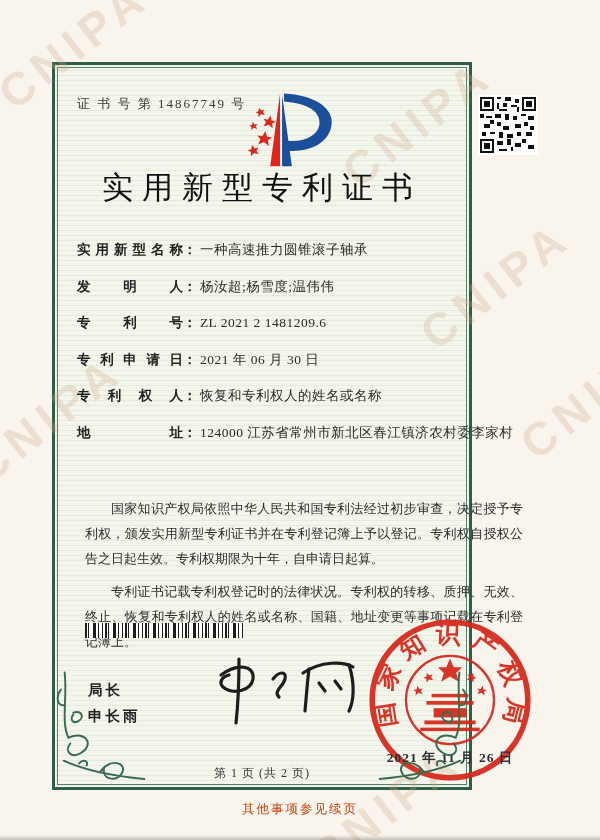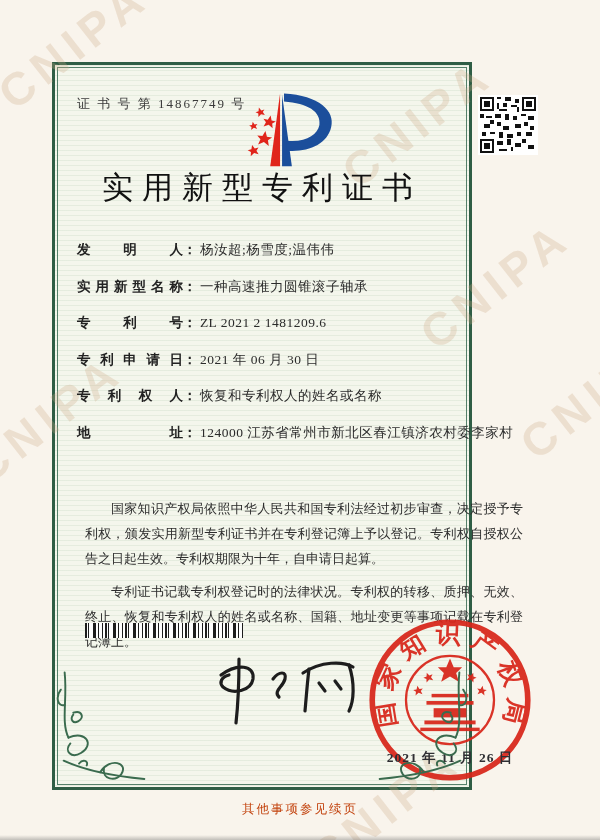--- a/index.html
+++ b/index.html
@@ -134,26 +134,26 @@
           <rect x="25" y="25" width="3" height="2"></rect>
           <rect x="10" y="27" width="4" height="1"></rect>
         <rect x="16" y="26" width="1" height="2"></rect>
       </g>
     </svg>
 
     <div class="title">实用新型专利证书</div>
 
     <div class="fields">
       <div class="frow">
+        <span class="flabel">实用新型名称</span><span class="fcolon">：</span>
+        <span class="fvalue">一种高速推力圆锥滚子轴承</span>
+      </div>
+      <div class="frow">
         <span class="flabel">发明人</span><span class="fcolon">：</span>
         <span class="fvalue">杨汝超;杨雪度;温伟伟</span>
-      </div>
-      <div class="frow">
-        <span class="flabel">实用新型名称</span><span class="fcolon">：</span>
-        <span class="fvalue">一种高速推力圆锥滚子轴承</span>
       </div>
       <div class="frow">
         <span class="flabel">专利号</span><span class="fcolon">：</span>
         <span class="fvalue">ZL 2021 2 1481209.6</span>
       </div>
       <div class="frow">
         <span class="flabel">专利申请日</span><span class="fcolon">：</span>
         <span class="fvalue">2021 年 06 月 30 日</span>
       </div>
       <div class="frow">
@@ -166,20 +166,24 @@
       </div>
     </div>
 
     <div class="paras">
       <p>国家知识产权局依照中华人民共和国专利法经过初步审查，决定授予专利权，颁发实用新型专利证书并在专利登记簿上予以登记。专利权自授权公告之日起生效。专利权期限为十年，自申请日起算。</p>
       <p>专利证书记载专利权登记时的法律状况。专利权的转移、质押、无效、终止、恢复和专利权人的姓名或名称、国籍、地址变更等事项记载在专利登记簿上。</p>
     </div>
 
     <div class="barcode"></div>
 
+    <div class="director">
+      <div>局长</div>
+      <div>申长雨</div>
+    </div>
 
     <svg class="signature" viewBox="0 0 170 80">
       <g fill="none" stroke="#1d1d1d" stroke-width="3.2" stroke-linecap="round" stroke-linejoin="round">
         <path d="M18,22 C34,10 52,12 50,26 C48,38 30,42 20,34 C16,30 18,24 26,22"></path>
         <path d="M36,6 C36,26 35,52 33,70"></path>
         <path d="M70,26 C76,18 84,18 82,26 C80,34 70,38 76,44"></path>
         <path d="M100,20 C118,8 140,8 150,14"></path>
         <path d="M106,16 C104,32 103,48 102,58"></path>
         <path d="M146,12 C152,30 151,48 146,58"></path>
         <path d="M116,30 L122,38"></path>
@@ -206,20 +210,21 @@
         <rect x="67" y="79" width="36" height="3.4"></rect>
         <rect x="62" y="86" width="46" height="3.6"></rect>
         <rect x="69" y="93" width="32" height="9"></rect>
         <rect x="60" y="105" width="50" height="3.8"></rect>
         <rect x="56" y="112" width="58" height="3.4"></rect>
       </g>
     </svg>
 
     <div class="sealdate">2021 年 11 月 26 日</div>
 
+    <div class="pageinfo">第 1 页 (共 2 页)</div>
 
     <svg class="flourish fl-bl" viewBox="0 0 100 118">
       <g fill="none" stroke="#3a6b4e" stroke-width="2" stroke-linecap="round">
         <path d="M9,0 C12,28 5,52 13,68"></path>
         <path d="M13,68 C32,60 40,76 26,84 C16,90 8,82 15,74"></path>
         <path d="M8,92 C30,102 58,108 92,111"></path>
         <path d="M46,104 C56,88 76,94 68,106 C62,114 48,112 50,100"></path>
         <path d="M18,42 C27,39 30,47 23,51 C18,54 14,49 18,44"></path>
         <path d="M5,18 C-1,26 2,36 9,34"></path>
         <path d="M24,95 C28,90 34,92 32,97"></path>

